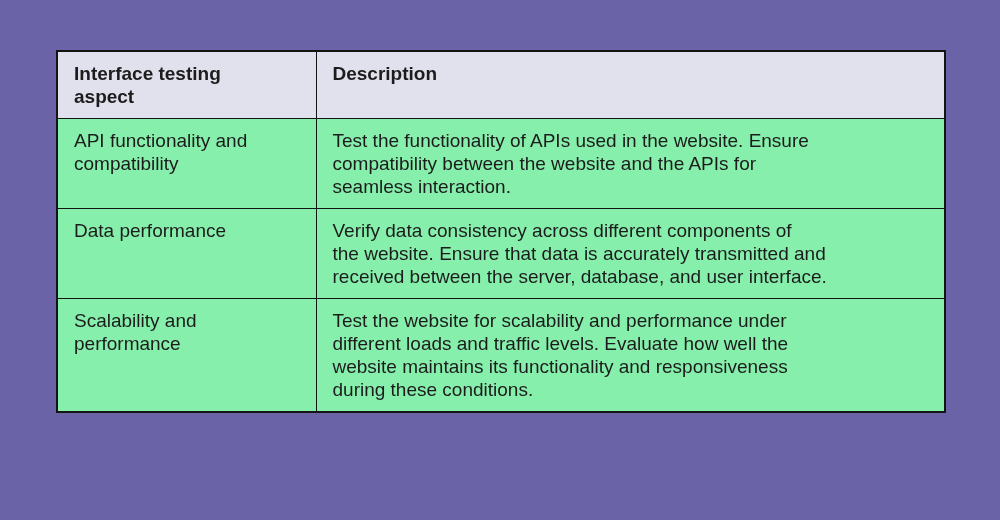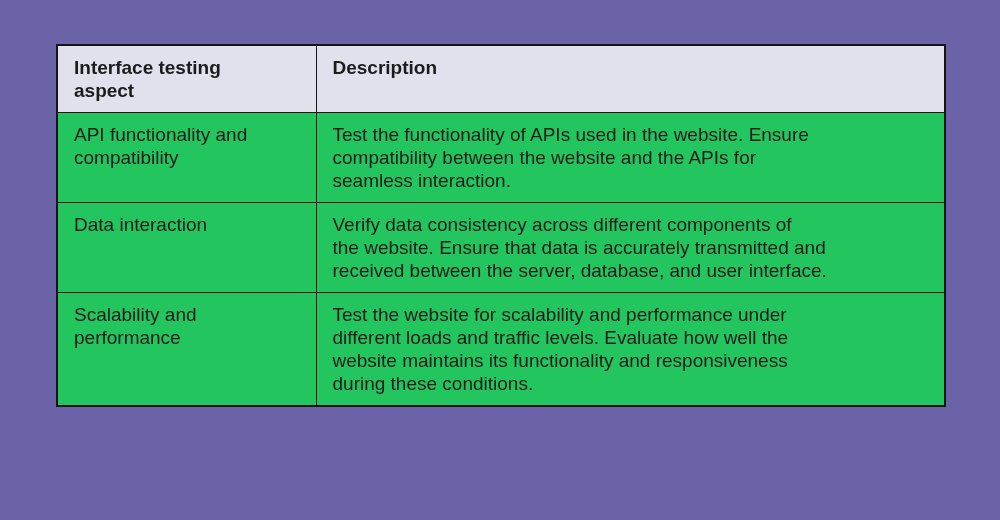--- a/index.html
+++ b/index.html
@@ -10,25 +10,25 @@
     width: 1000px;
     height: 520px;
     background: #6a63a8;
     font-family: "Liberation Sans", sans-serif;
     position: relative;
     overflow: hidden;
   }
   table.testing-table {
     position: absolute;
     left: 56px;
-    top: 44px;
+    top: 50px;
     width: 888px;
     border-collapse: collapse;
     table-layout: fixed;
-    background: #22c55e;
+    background: #86efac;
     border: 2px solid #141414;
   }
   col.aspect-col { width: 259px; }
   col.desc-col   { width: 629px; }
   th, td {
     border: 1px solid #141414;
     padding: 10px 16px 10px 16px;
     vertical-align: top;
     text-align: left;
     font-size: 19px;
@@ -65,21 +65,21 @@
     </thead>
     <tbody>
       <tr>
         <td>API functionality and
 compatibility</td>
         <td>Test the functionality of APIs used in the website. Ensure
 compatibility between the website and the APIs for
 seamless interaction.</td>
       </tr>
       <tr>
-        <td>Data interaction</td>
+        <td>Data performance</td>
         <td>Verify data consistency across different components of
 the website. Ensure that data is accurately transmitted and
 received between the server, database, and user interface.</td>
       </tr>
       <tr>
         <td>Scalability and
 performance</td>
         <td>Test the website for scalability and performance under
 different loads and traffic levels. Evaluate how well the
 website maintains its functionality and responsiveness

